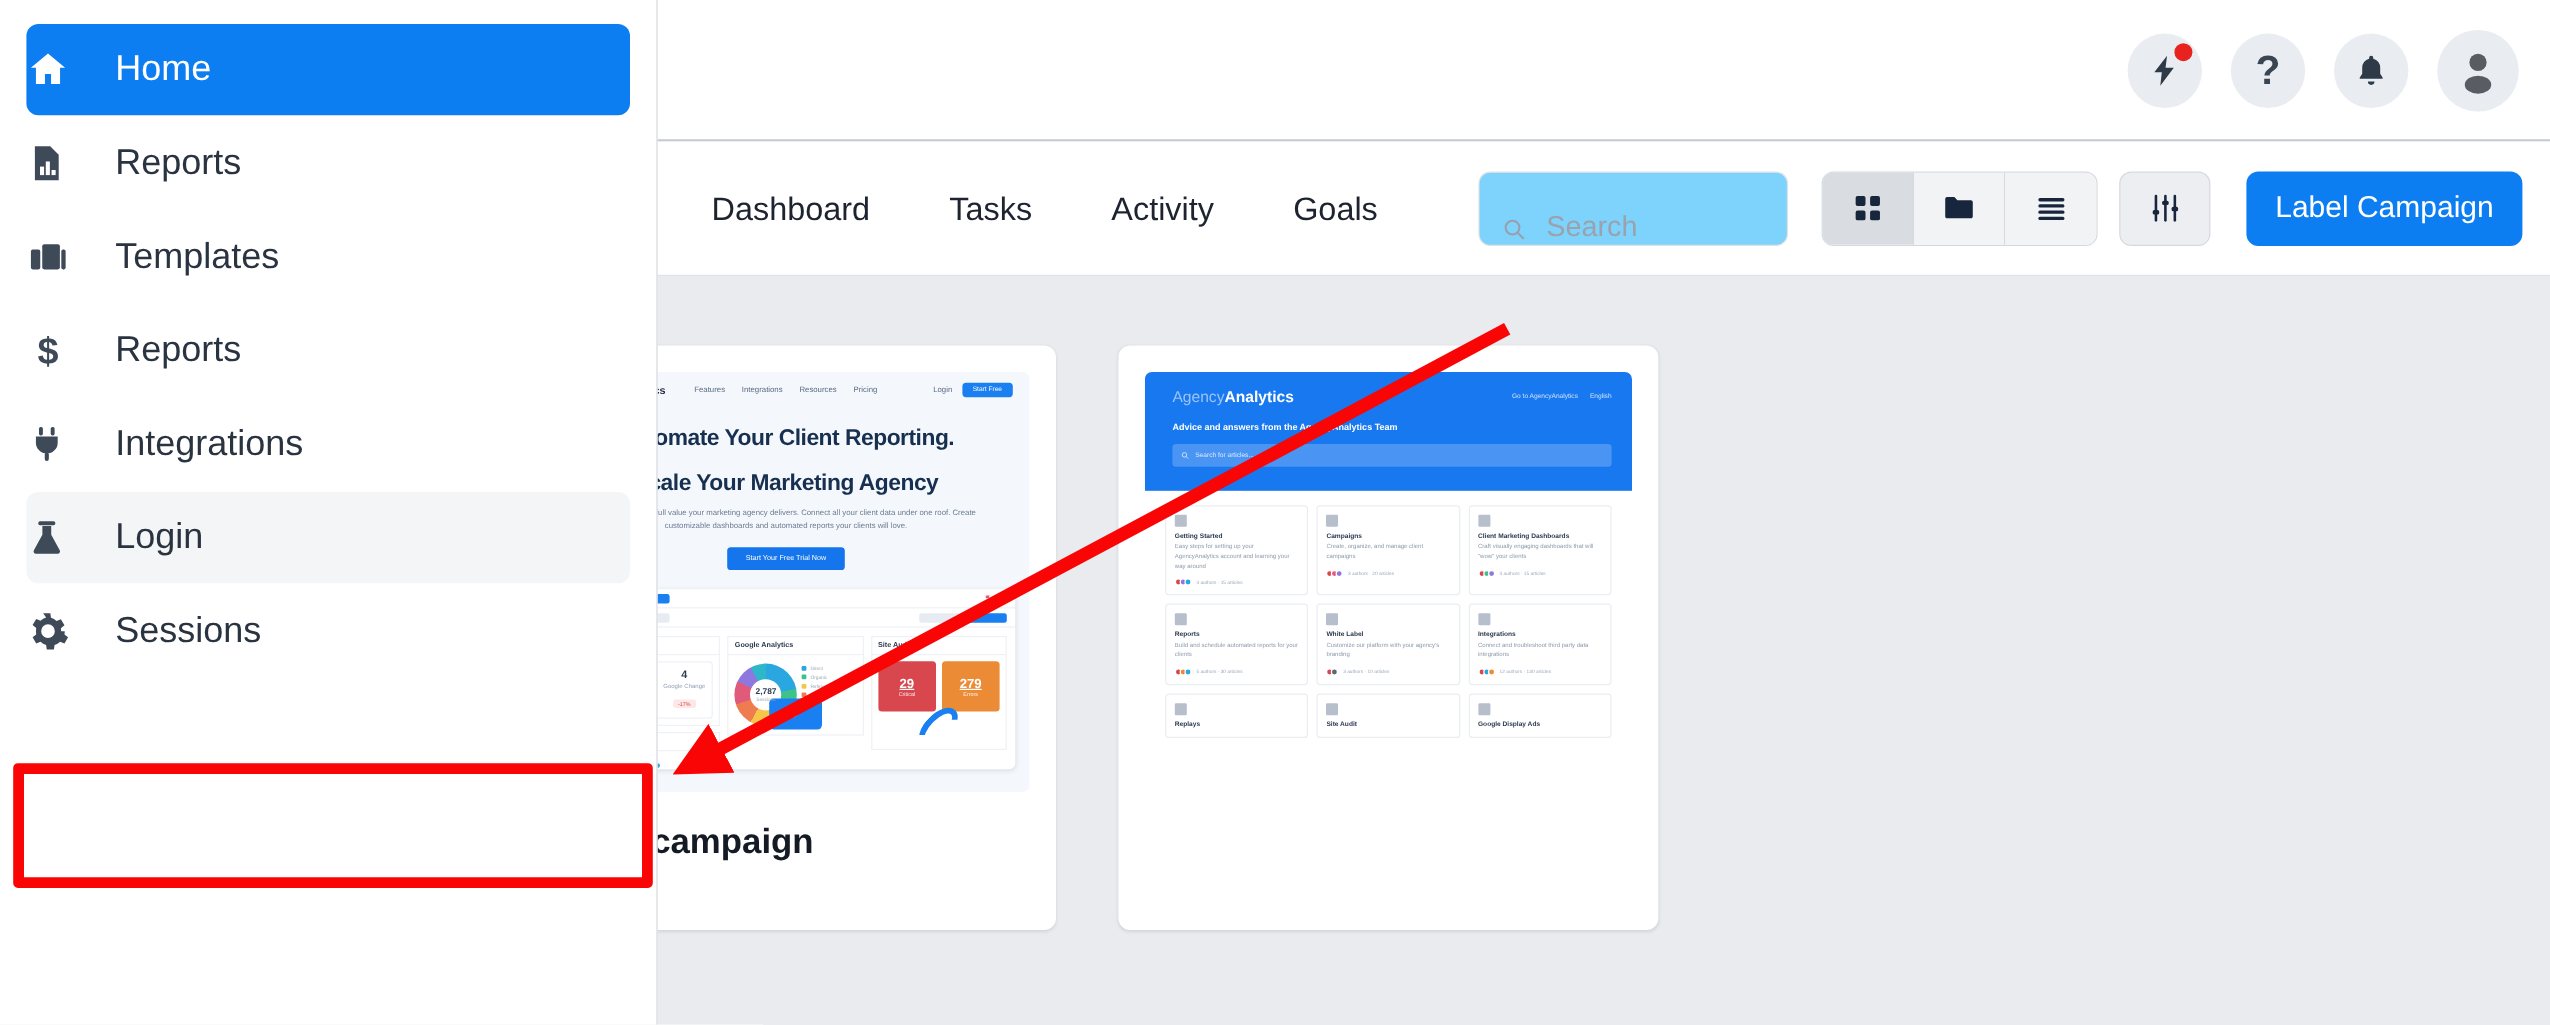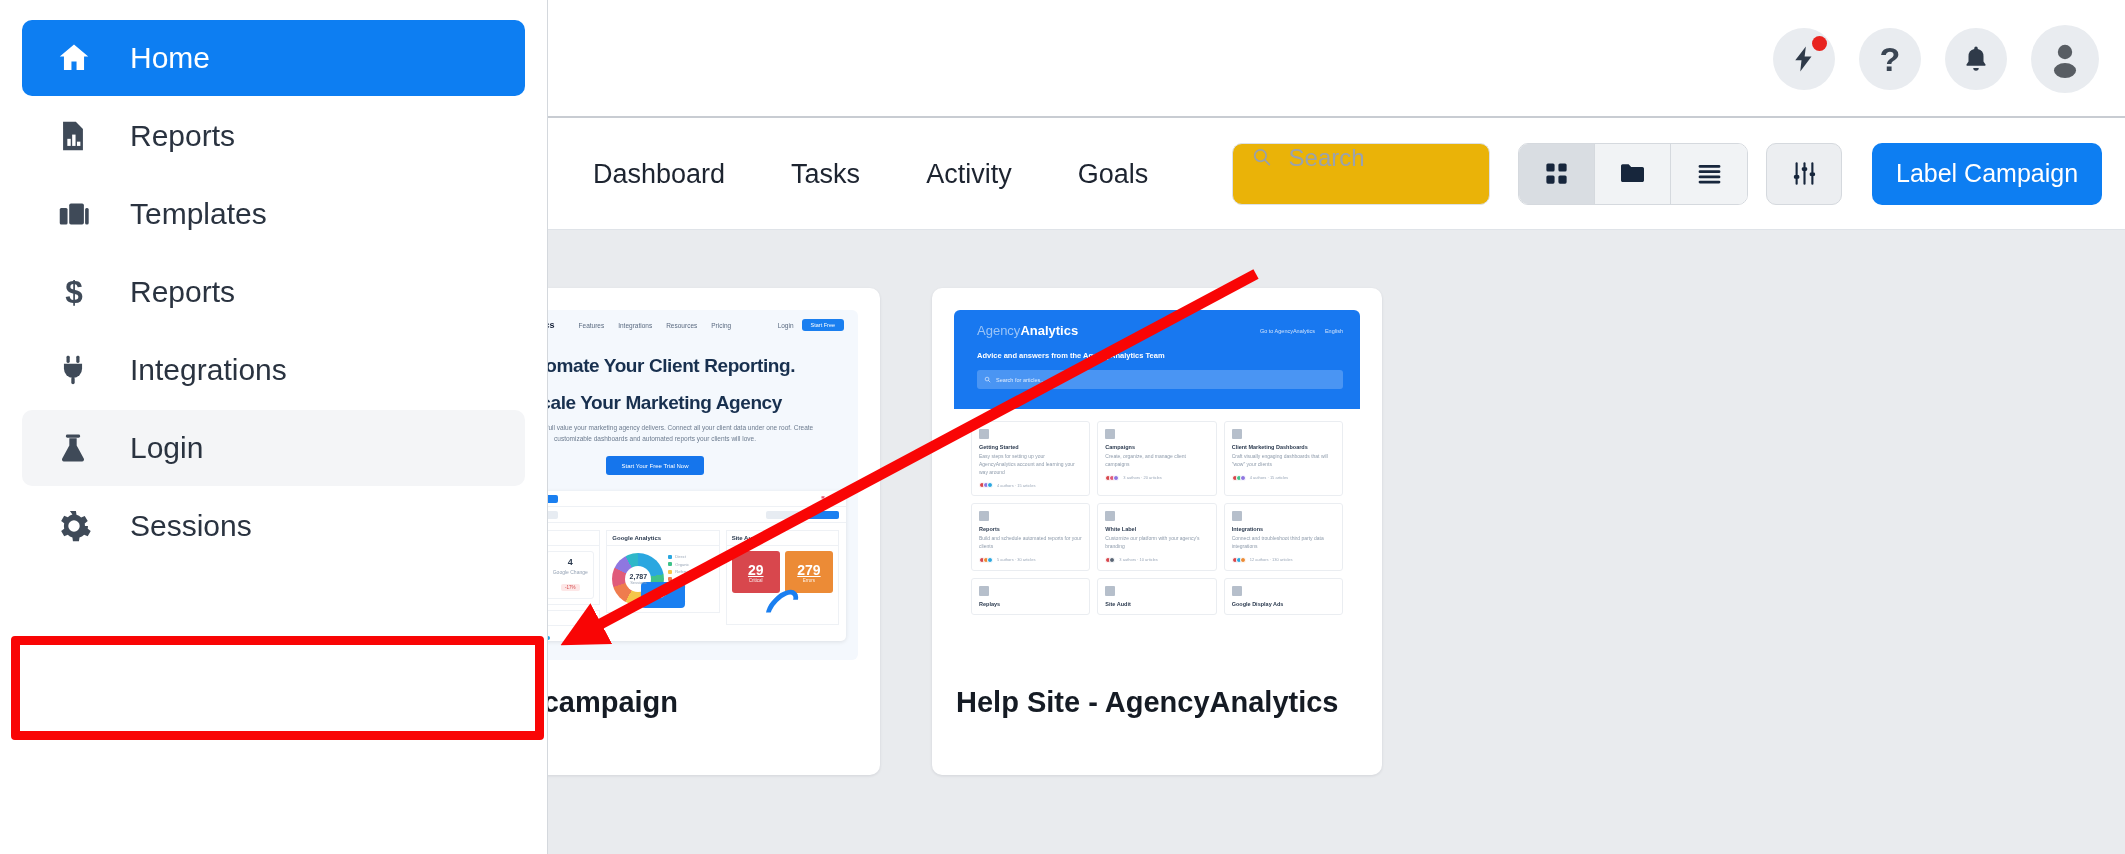--- a/index.html
+++ b/index.html
@@ -34,22 +34,22 @@
   .navrow { position: relative; height: 112px; background: #fff;
             border-bottom: 1px solid #dfe3e8; flex: 0 0 auto;
             display: flex; align-items: center; }
   .tabs { position: absolute; left: 560px; top: 0; height: 112px;
           display: flex; align-items: center; gap: 0; }
   .tab { font-size: 27px; color: #1d2430; padding: 0 33px; white-space: nowrap;
          cursor: pointer; }
   .search-wrap { position: absolute; left: 1232px; top: 50%;
                  transform: translateY(-50%);
                  width: 258px; height: 62px; border: 1px solid #dde1e6;
-                 border-radius: 10px; background: #eab308;
-                 display: flex; align-items: flex-start; padding: 0 18px; gap: 16px; }
+                 border-radius: 10px; background: #7dd3fc;
+                 display: flex; align-items: flex-end; padding: 0 18px; gap: 16px; }
   .search-input { border: 0; outline: 0; background: transparent;
                   font-size: 24px; color: #3b4354; width: 100%;
                   font-family: "Liberation Sans", sans-serif; }
   .search-input::placeholder { color: #9aa2ae; }
 
   .viewgroup { position: absolute; left: 1518px; top: 50%;
                transform: translateY(-50%);
                display: flex; border: 1px solid #d5d9de; border-radius: 10px;
                overflow: hidden; height: 62px; }
   .viewbtn { width: 76px; height: 100%; display: flex; align-items: center;
@@ -150,21 +150,21 @@
   .t1-donutlbl span { font-size: 4px; color: #9aa7b8; }
   .t1-legend { display: flex; flex-direction: column; gap: 2.5px;
                justify-content: center; }
   .t1-legend div { display: flex; align-items: center; gap: 3px;
                    font-size: 4px; color: #9aa7b8; }
   .t1-legend i { width: 4px; height: 4px; border-radius: 1px; display: block; }
   .t1-tiles { display: flex; gap: 5px; }
   .t1-tile { flex: 1; height: 42px; border-radius: 3px; display: flex;
              flex-direction: column; align-items: center; justify-content: center;
              color: #fff; }
-  .t1-tile b { font-size: 14px; text-decoration: underline; }
+  .t1-tile b { font-size: 11px; text-decoration: underline; }
   .t1-tile span { font-size: 4.5px; opacity: .9; }
   .t1-red { background: #d8474d; }
   .t1-orange { background: #ec8b36; }
   .t1-dots { display: flex; gap: 4px; padding: 5px; flex-wrap: wrap; }
   .t1-dots i { width: 4px; height: 4px; border-radius: 50%; display: block; }
   .t1-play { width: 44px; height: 26px; background: #1a7ff0; border-radius: 4px;
              display: flex; align-items: center; justify-content: center;
              position: absolute; left: 50%; bottom: 4px; transform: translateX(-50%); }
   .t1-arc { width: 40px; height: 22px; border: 5px solid #1a7ff0;
             border-bottom-color: transparent; border-left-color: transparent;
@@ -198,21 +198,21 @@
   .t2-mt { font-size: 4px; color: #9aa7b8; margin-left: 3px; }
 
   
   .partial-card { position: absolute; left: 100px; top: 58px; width: 450px; }
 
   
   .sidebar { position: absolute; left: 0; top: 0; width: 548px; height: 854px;
              background: #ffffff; border-right: 1px solid #d4d8dd;
              padding: 20px 22px 0 22px; z-index: 40; }
   .nav-item { display: flex; align-items: center; height: 76px;
-              border-radius: 10px; padding-left: 34px; cursor: pointer;
+              border-radius: 10px; cursor: pointer;
               margin-bottom: 2px; }
   .nav-item .ni-icon { width: 46px; display: flex; align-items: center;
                        justify-content: flex-start; color: #3f4a58; }
   .nav-item .ni-label { font-size: 30px; color: #2a3340;
                         margin-left: 28px; white-space: nowrap; }
   .nav-item.active { background: #0d7ef2; }
   .nav-item.active .ni-icon { color: #ffffff; }
   .nav-item.active .ni-label { color: #ffffff; }
   .nav-item.hover { background: #f4f5f7; }
 
@@ -706,21 +706,20 @@
                   <div class="t2-ic"></div>
                   <div class="t2-ct">Site Audit</div>
                 </div>
                 <div class="t2-card" style="min-height:20px">
                   <div class="t2-ic"></div>
                   <div class="t2-ct">Google Display Ads</div>
                 </div>
               </div>
             </div>
           </div>
-          <div class="card-title">Help Site - AgencyAnalytics</div>
           <div class="card-foot"></div>
         </div>
 
       </div>
     </div>
   </div>
 
   <div class="sidebar">
 
     <div class="nav-item active">

